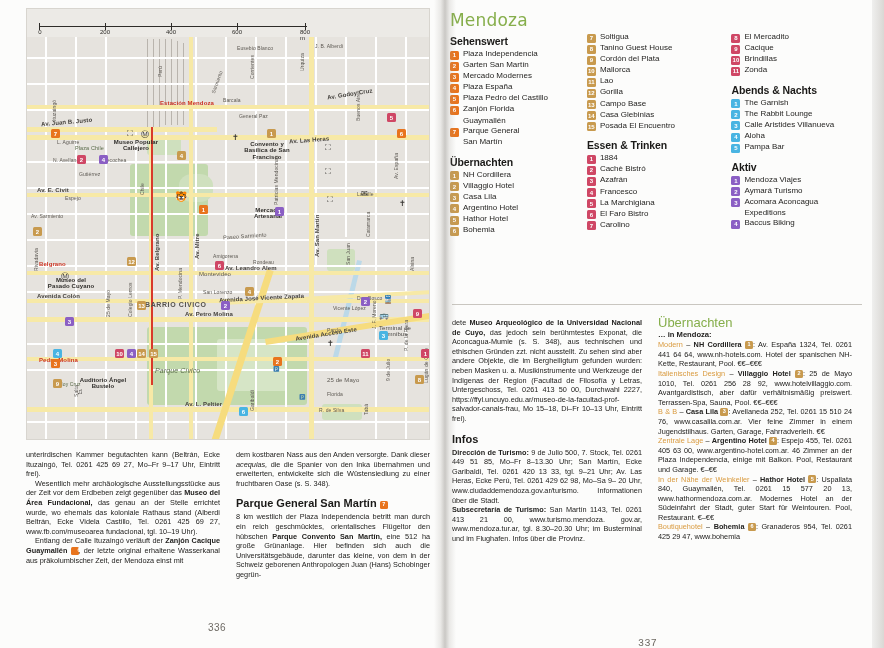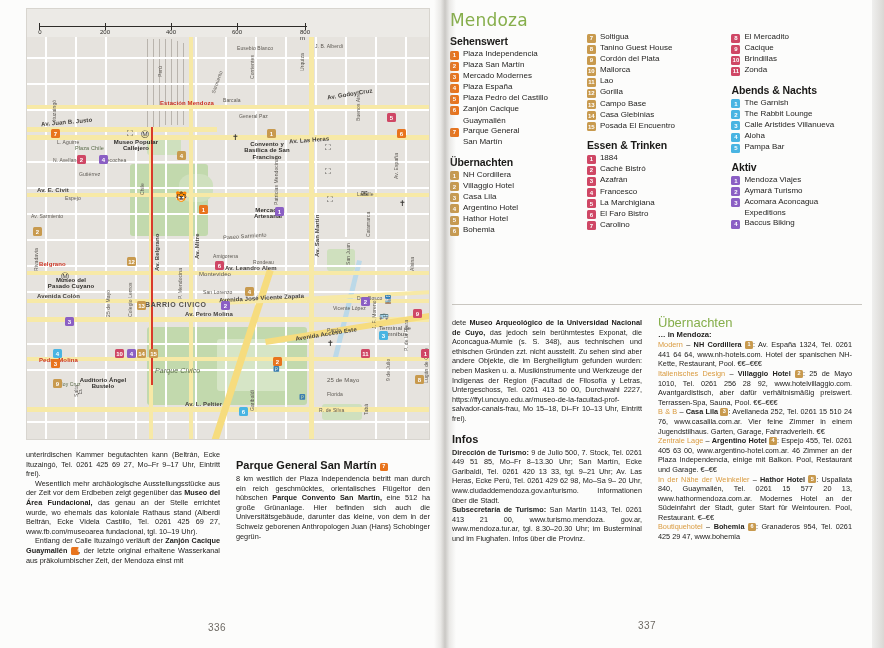--- a/index.html
+++ b/index.html
@@ -342,20 +342,21 @@
     </div>
 
     <div class="cols" style="left:26px; top:450px; width:404px; gap:16px;">
       <div class="col" style="width:194px;">
         <p class="noind">unterirdischen Kammer begutachten kann (Beltrán, Ecke Ituzaingó, Tel. 0261 425 69 27, Mo–Fr 9–17 Uhr, Eintritt frei).</p>
         <p><span>Wesentlich mehr archäologische Ausstellungsstücke aus der Zeit vor dem Erdbeben zeigt gegenüber das </span><span class="b">Museo del Área Fundacional,</span><span> das genau an der Stelle errichtet wurde, wo ehemals das koloniale Rathaus stand (Alberdi Beltrán, Ecke Videla Castillo, Tel. 0261 425 69 27, www.fb.com/museoarea fundacional, tgl. 10–19 Uhr).</span></p>
         <p><span>Entlang der Calle Ituzaingó verläuft der </span><span class="b">Zanjón Cacique Guaymallén</span> <span class="inline-badge c-see">6</span><span>, der letzte original erhaltene Wasserkanal aus präkolumbischer Zeit, der Mendoza einst mit</span></p>
       </div>
 
       <div class="col" style="width:194px;">
+        <p class="noind"><span>dem kostbaren Nass aus den Anden versorgte. Dank dieser </span><span class="i">acequias,</span><span> die die Spanier von den Inka übernahmen und erweiterten, entwickelte sich die Wüstensiedlung zu einer fruchtbaren Oase (s. S. 348).</span></p>
         <div class="sec-h"><span>Parque General San Martín</span> <span class="inline-badge c-see">7</span></div>
         <p class="noind"><span>8 km westlich der Plaza Independencia betritt man durch ein reich geschmücktes, orientalisches Flügeltor den hübschen </span><span class="b">Parque Convento San Martín,</span><span> eine 512 ha große Grünanlage. Hier befinden sich auch die Universitätsgebäude, darunter das kleine, von dem in der Schweiz geborenen Anthropologen Juan (Hans) Schobinger gegrün-</span></p>
       </div>
     </div>
 
     <div class="pgnum" style="left:208px; top:622px;">336</div>
   </div>
 
   <div class="page page-right">
 
@@ -365,37 +366,37 @@
         <div class="city-title">Mendoza</div>
 
         <div class="lg-head first">Sehenswert</div>
         <div>
           <div class="lg-row">
               <span class="lg-badge c-see">1</span>
               <span class="lg-txt">Plaza Independencia</span>
             </div>
           <div class="lg-row">
               <span class="lg-badge c-see">2</span>
-              <span class="lg-txt">Plaza San Martín</span>
+              <span class="lg-txt">Garten San Martín</span>
             </div>
           <div class="lg-row">
               <span class="lg-badge c-see">3</span>
               <span class="lg-txt">Mercado Modernes</span>
             </div>
           <div class="lg-row">
               <span class="lg-badge c-see">4</span>
               <span class="lg-txt">Plaza España</span>
             </div>
           <div class="lg-row">
               <span class="lg-badge c-see">5</span>
               <span class="lg-txt">Plaza Pedro del Castillo</span>
             </div>
           <div class="lg-row">
               <span class="lg-badge c-see">6</span>
-              <span class="lg-txt">Zanjón Cacique</span>
+              <span class="lg-txt">Zanjón Florida</span>
             </div>
           <div class="lg-cont">Guaymallén</div>
           <div class="lg-row">
               <span class="lg-badge c-see">7</span>
               <span class="lg-txt">Parque General</span>
             </div>
           <div class="lg-cont">San Martín</div>
         </div>
 
         <div class="lg-head">Übernachten</div>
@@ -589,18 +590,18 @@
         <p class="noind"><span class="lead">B &amp; B</span><span> – </span><span class="b">Casa Lila</span> <span class="inline-badge c-sleep">3</span><span>: Avellaneda 252, Tel. 0261 15 510 24 76, www.casalila.com.ar. Vier feine Zimmer in einem Jugendstilhaus. Garten, Garage, Fahrradverleih. €€</span></p>
 
         <p class="noind"><span class="lead">Zentrale Lage</span><span> – </span><span class="b">Argentino Hotel</span> <span class="inline-badge c-sleep">4</span><span>: Espejo 455, Tel. 0261 405 63 00, www.argentino-hotel.com.ar. 46 Zimmer an der Plaza Independencia, einige mit Balkon. Pool, Restaurant und Garage. €–€€</span></p>
 
         <p class="noind"><span class="lead">In der Nähe der Weinkeller</span><span> – </span><span class="b">Hathor Hotel</span> <span class="inline-badge c-sleep">5</span><span>: Uspallata 840, Guaymallén, Tel. 0261 15 577 20 13, www.hathormendoza.com.ar. Modernes Hotel an der Südeinfahrt der Stadt, guter Start für Weintouren. Pool, Restaurant. €–€€</span></p>
 
         <p class="noind"><span class="lead">Boutiquehotel</span><span> – </span><span class="b">Bohemia</span> <span class="inline-badge c-sleep">6</span><span>: Granaderos 954, Tel. 0261 425 29 47, www.bohemia</span></p>
       </div>
     </div>
 
-    <div class="pgnum" style="left:196px; top:620px;">337</div>
+    <div class="pgnum" style="left:196px; top:638px;font-family:Liberation Mono, monospace;">337</div>
   </div>
 
   <div class="gutter"></div>
   <div class="page-edge-r"></div>
 </div>
 
 </body></html>

